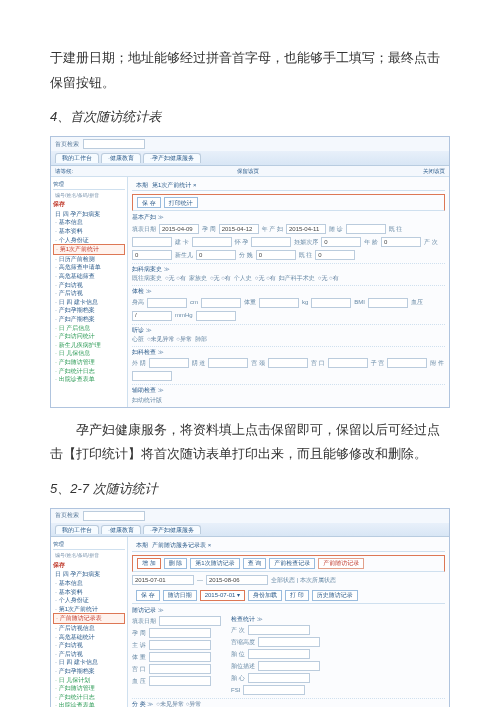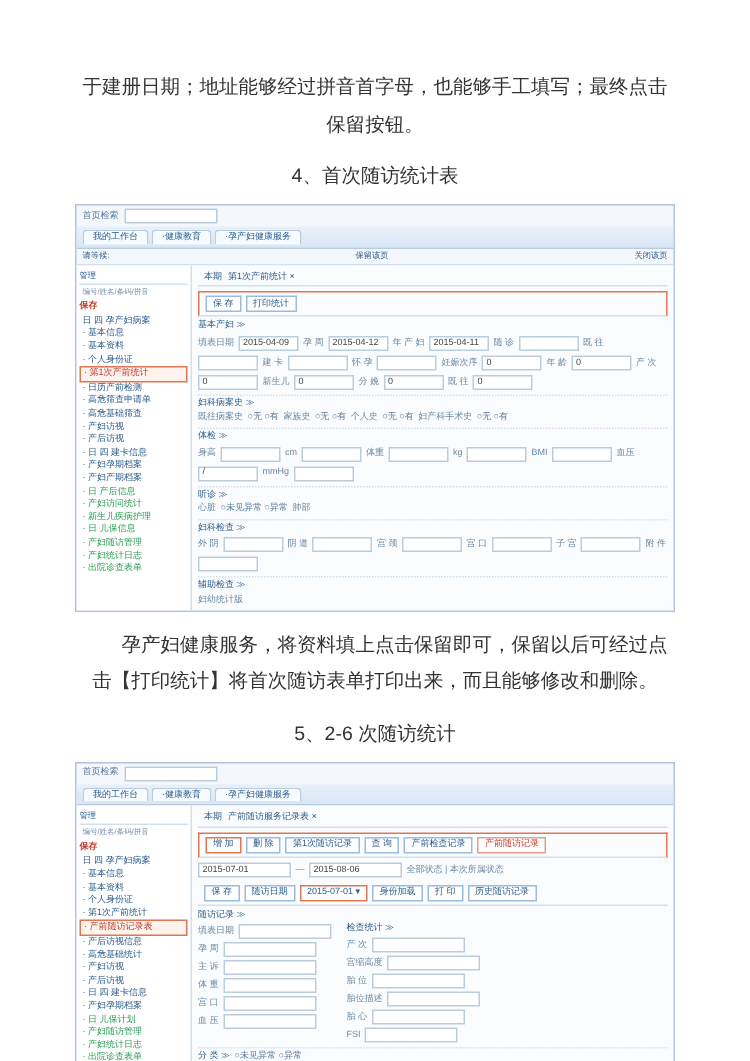--- a/index.html
+++ b/index.html
@@ -6,22 +6,22 @@
     margin: 0;
     padding: 40px 50px;
     font-family: "Microsoft YaHei", "SimSun", sans-serif;
     font-size: 13px;
     line-height: 1.9;
     color: #333;
     background: #fff;
     width: 500px;
     box-sizing: border-box;
   }
-  .para { margin: 6px 0; text-align: center; }
-  .sect-title { margin: 10px 0 6px 0; }
+  .para { margin: 6px 0; }
+  .sect-title { margin: 10px 0 6px 0; font-style: italic; }
   .shot {
     border: 1px solid #b0c4de;
     margin: 6px 0 10px 0;
     background: #f4f8fd;
     font-size: 6px;
     line-height: 1.1;
     color: #5a7a9a;
     overflow: hidden;
   }
   .tabbar {
@@ -291,21 +291,21 @@
       <div class="row">
           <span class="lbl">妇幼统计版</span>
         </div>
     </div>
   </div>
 </div>
 
 <p class="para" style="text-indent:2em">孕产妇健康服务，将资料填上点击保留即可，保留以后可经过点击【打印统计】将首次随访表单打印出来，而且能够修改和删除。</p>
 
 <p class="para sect-title">
-  <span>5、</span><span>2-6 次随访统计</span>
+  <span>5、</span><span>2-7 次随访统计</span>
 </p>
 
 <div class="shot">
   <div class="search">
     <span>首页检索</span>
     <span class="srch-input"></span>
   </div>
   <div class="tabbar" id="s2-tabs">
       <span class="tab">我的工作台</span>
       <span class="tab">·健康教育</span>

